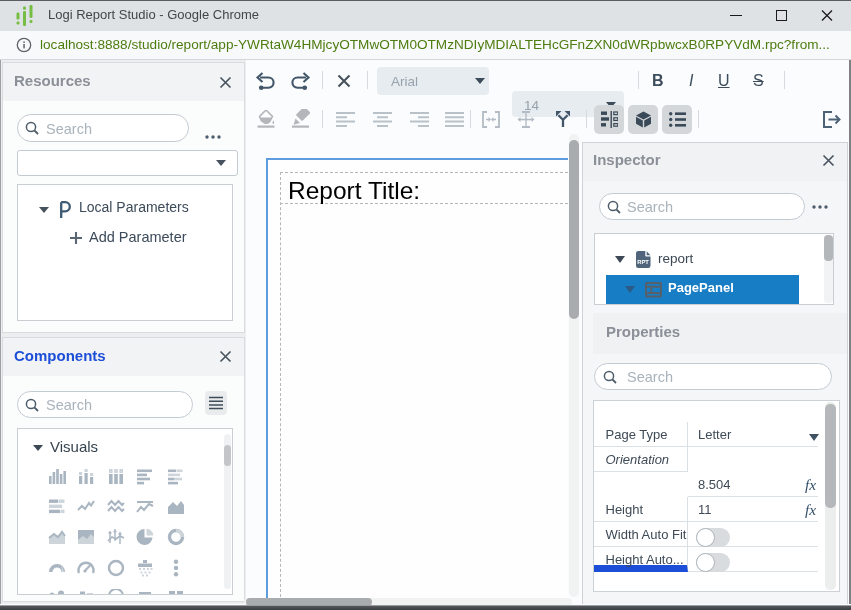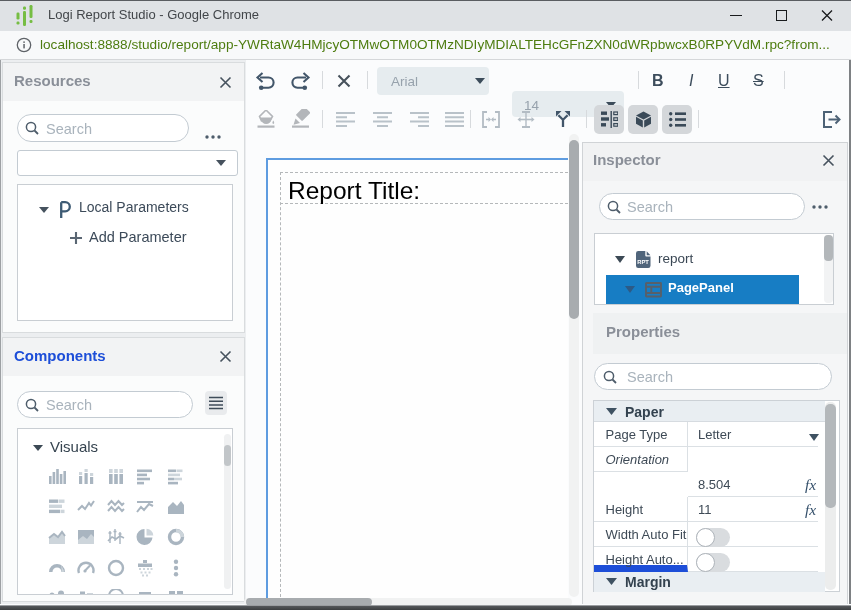--- a/index.html
+++ b/index.html
@@ -472,26 +472,20 @@
 <div class="abs" style="left:606px;top:323px;font-size:15px;font-weight:bold;color:#8a8f98;">Properties</div>
 
 <div class="abs" style="left:594px;top:363px;width:238px;height:27px;border:1px solid #c3cbd2;border-radius:14px;background:#fff;"></div>
 <svg class="abs" style="left:602px;top:369px;" width="16" height="16" viewBox="0 0 16 16">
     <circle cx="7" cy="7" r="4.6" fill="none" stroke="#4e5d6b" stroke-width="1.5"></circle>
     <path d="M10.5 10.5 L14 14" stroke="#4e5d6b" stroke-width="1.8"></path>
   </svg>
 <div class="abs" style="left:627px;top:369px;font-size:14.5px;color:#a9b3bc;">Search</div>
 
 <div class="abs" style="left:593px;top:400px;width:247px;height:192px;border:1px solid #ccd1d6;background:#fff;font-size:13px;color:#3e4a56;">
-  <div class="abs" style="left:0;top:0;width:231px;height:21px;background:#e9eef2;border-bottom:1px solid #d6dbe0;">
-    <svg class="abs" style="left:12px;top:7px;" width="11" height="7" viewBox="0 0 11 7">
-        <path d="M0 0 H11 L5.5 7 Z" fill="#3f5262"></path>
-      </svg>
-    <div class="abs" style="left:31px;top:3px;font-size:14px;font-weight:bold;color:#33424f;">Paper</div>
-  </div>
   <div class="abs" style="left:0;top:21px;width:94px;height:25px;border-bottom:1px solid #dbe0e4;border-right:1px solid #dbe0e4;">
       <span class="abs" style="left:11.5px;top:5px;">Page Type</span>
     </div>
   <div class="abs" style="left:94px;top:21px;width:130px;height:25px;border-bottom:1px solid #dbe0e4;">
       <span class="abs" style="left:10px;top:5px;">Letter</span>
     <svg class="abs" style="left:121px;top:12px;" width="10" height="7" viewBox="0 0 10 7">
         <path d="M0 0 H10 L5 7 Z" fill="#3f5262"></path>
       </svg>
     </div>
   <div class="abs" style="left:0;top:46px;width:94px;height:25px;border-bottom:1px solid #dbe0e4;border-right:1px solid #dbe0e4;font-style:italic;">
@@ -515,26 +509,20 @@
     <div class="abs" style="left:8px;top:6px;width:34px;height:19px;background:#d9dcdf;border-radius:10px;"></div>
     <div class="abs" style="left:8px;top:6px;width:19px;height:19px;background:#fff;border:1px solid #aeb4ba;border-radius:10px;"></div>
   </div>
   <div class="abs" style="left:0;top:146px;width:94px;height:25px;border-bottom:7px solid #1d4ed8;border-right:1px solid #dbe0e4;">
       <span class="abs" style="left:11.5px;top:5px;white-space:nowrap;">Height Auto...</span>
     </div>
   <div class="abs" style="left:94px;top:146px;width:130px;height:25px;border-bottom:1px solid #dbe0e4;">
     <div class="abs" style="left:8px;top:6px;width:34px;height:19px;background:#d9dcdf;border-radius:10px;"></div>
     <div class="abs" style="left:8px;top:6px;width:19px;height:19px;background:#fff;border:1px solid #aeb4ba;border-radius:10px;"></div>
   </div>
-  <div class="abs" style="left:0;top:171px;width:231px;height:20px;background:#e9eef2;">
-    <svg class="abs" style="left:12px;top:6px;" width="11" height="7" viewBox="0 0 11 7">
-        <path d="M0 0 H11 L5.5 7 Z" fill="#3f5262"></path>
-      </svg>
-    <div class="abs" style="left:31px;top:2px;font-size:14px;font-weight:bold;color:#33424f;">Margin</div>
-  </div>
 </div>
 
 <div class="abs" style="left:825px;top:402px;width:11px;height:188px;background:#eceded;border-radius:5px;"></div>
 <div class="abs" style="left:825px;top:404px;width:11px;height:104px;background:#b4b8bb;border-radius:5px;"></div>
 
 <div class="abs" style="left:0;top:60px;width:1px;height:544px;background:#9da0a3;"></div>
 <div class="abs" style="left:849px;top:60px;width:2px;height:544px;background:#7e8184;"></div>
 <div class="abs" style="left:0;top:605px;width:851px;height:1px;background:#9a9da0;"></div>
 <div class="abs" style="left:0;top:606px;width:851px;height:4px;background:linear-gradient(#55585b,#3c3f41);"></div>
 

